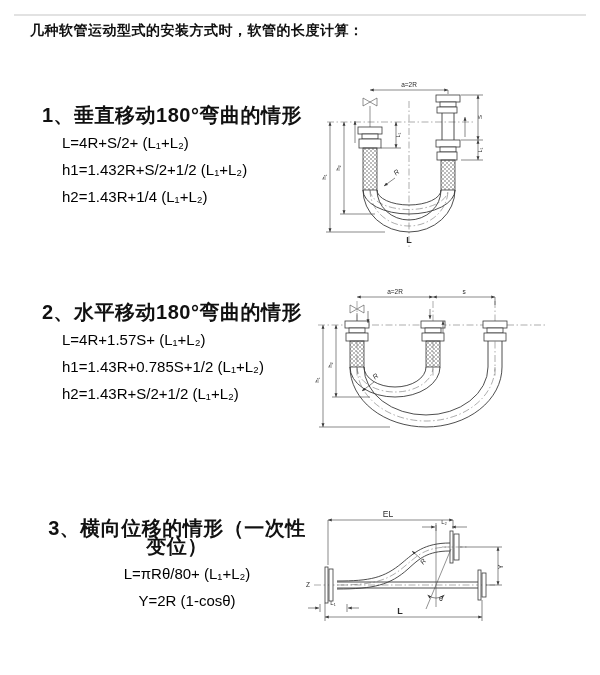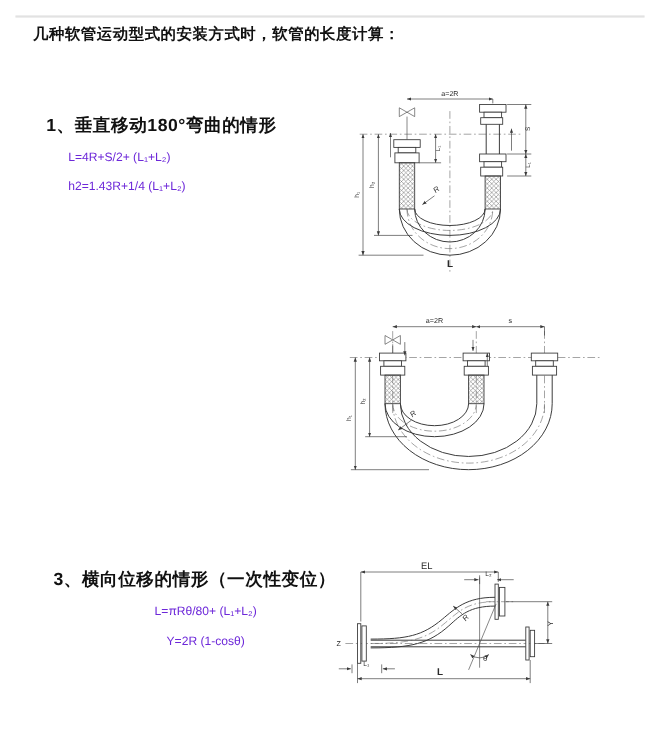--- a/index.html
+++ b/index.html
@@ -7,22 +7,22 @@
     position:relative; width:600px; height:675px; background:#ffffff;
     font-family:"Liberation Sans","DejaVu Sans",sans-serif; color:#1a1a1a;
     overflow:hidden;
   }
   .scan-line { position:absolute; background:#e2e2e2; }
   .doc-title {
     position:absolute; left:30px; top:22px; width:540px;
     font-size:14px; font-weight:bold; letter-spacing:0.5px; color:#111;
   }
   .section { position:absolute; left:42px; width:270px; }
-  .sec-heading { font-size:16px; font-weight:bold; color:#111; line-height:18px; letter-spacing:0.5px; }
-  .formula { font-size:11px; color:#6d28d9; padding-left:20px; margin-top:11px; line-height:16px; }
+  .sec-heading { font-size:20px; font-weight:bold; color:#111; line-height:18px; letter-spacing:0.5px; }
+  .formula { font-size:15px; color:#000000; padding-left:20px; margin-top:11px; line-height:16px; }
   .diagram { position:absolute; }
   svg { overflow:visible; }
   svg text { fill:#2b2b2b; font-family:"Liberation Sans","DejaVu Sans",sans-serif; }
   .tube { fill:none; stroke:#3a3a3a; stroke-width:0.9; }
   .thin { fill:none; stroke:#4a4a4a; stroke-width:0.6; }
   .dim  { fill:none; stroke:#3a3a3a; stroke-width:0.6; }
   .cl   { fill:none; stroke:#5a5a5a; stroke-width:0.5; stroke-dasharray:7 2.5 1.5 2.5; }
   .fit  { fill:#ffffff; stroke:#3a3a3a; stroke-width:0.8; }
 </style>
 </head>
@@ -30,20 +30,21 @@
 
 <div class="page">
 
   <div class="scan-line" style="left:14px; top:14px; width:572px; height:2px;"></div>
 
   <div class="doc-title">几种软管运动型式的安装方式时，软管的长度计算：</div>
 
   <div class="section" style="top:106px;">
     <div class="sec-heading">1、垂直移动180°弯曲的情形</div>
     <div class="formula">L=4R+S/2+ (L₁+L₂)</div>
+    <div class="formula">h1=1.432R+S/2+1/2 (L₁+L₂)</div>
     <div class="formula">h2=1.43R+1/4 (L₁+L₂)</div>
   </div>
 
   <div class="diagram" style="left:315px; top:75px;">
   <svg width="275" height="180" viewBox="0 0 275 180">
     <defs>
       <marker id="arr1" viewBox="0 0 10 10" refX="9" refY="5" markerWidth="7" markerHeight="7" orient="auto-start-reverse">
         <path d="M0,1.5 L9,5 L0,8.5 z" fill="#3a3a3a"></path>
       </marker>
       <pattern id="br1" width="4" height="4" patternUnits="userSpaceOnUse">
@@ -105,20 +106,26 @@
     <line class="dim" x1="40" y1="68" x2="40" y2="46" marker-end="url(#arr1)"></line>
     <line class="dim" x1="150" y1="62" x2="150" y2="42" marker-end="url(#arr1)"></line>
 
     <line class="dim" x1="80" y1="103" x2="69" y2="111" marker-end="url(#arr1)"></line>
     <text transform="translate(83,99) rotate(-40)" text-anchor="middle" font-size="7" font-style="italic">R</text>
 
     <text x="94" y="168" text-anchor="middle" font-size="9" font-weight="bold">L</text>
   </svg>
   </div>
 
+  <div class="section" style="top:303px;">
+    <div class="sec-heading">2、水平移动180°弯曲的情形</div>
+    <div class="formula">L=4R+1.57S+ (L₁+L₂)</div>
+    <div class="formula">h1=1.43R+0.785S+1/2 (L₁+L₂)</div>
+    <div class="formula">h2=1.43R+S/2+1/2 (L₁+L₂)</div>
+  </div>
 
   <div class="diagram" style="left:310px; top:285px;">
   <svg width="280" height="170" viewBox="0 0 280 170">
     <defs>
       <marker id="arr2" viewBox="0 0 10 10" refX="9" refY="5" markerWidth="7" markerHeight="7" orient="auto-start-reverse">
         <path d="M0,1.5 L9,5 L0,8.5 z" fill="#3a3a3a"></path>
       </marker>
       <pattern id="br2" width="4" height="4" patternUnits="userSpaceOnUse">
         <path d="M0,4 L4,0 M0,0 L4,4" stroke="#777" stroke-width="0.5"></path>
       </pattern>

